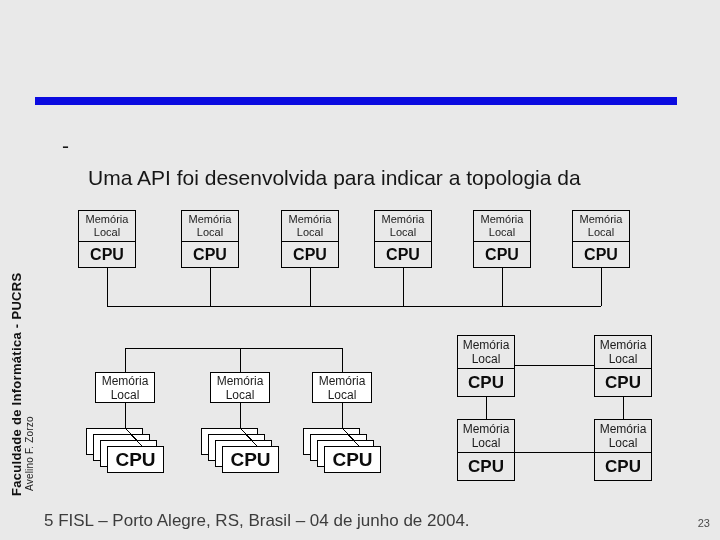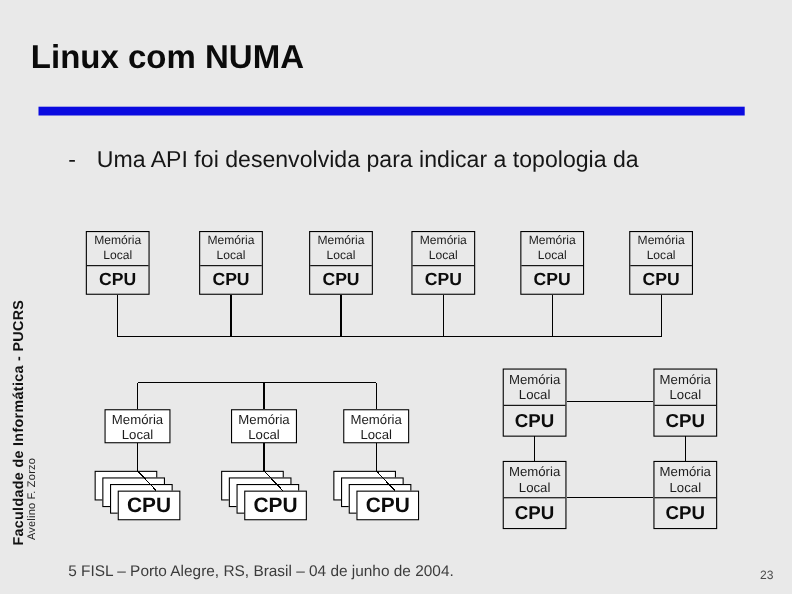--- a/index.html
+++ b/index.html
@@ -30,21 +30,21 @@
     position:absolute;left:28px;top:36px;
     font-size:30px;font-weight:bold;color:#0b0b0b;white-space:nowrap;
   }
   .title-bar{
     position:absolute;left:35px;top:97px;width:642px;height:8px;
     background:var(--accent-bar,#0b0be0);
   }
   .bullet-item{position:absolute;left:62px;top:132px;width:600px;font-size:21px;line-height:28px;color:#161616;}
   .bullet-marker{position:absolute;left:0;top:0;}
   .bullet-lines{position:absolute;left:26px;top:0;width:560px;}
-  .bullet-lines div{white-space:nowrap;}
+  .bullet-lines div{white-space:nowrap;margin-top:32px;}
   
   .node{
     position:absolute;width:58px;height:58px;
     border:1px solid var(--line,#000);
   }
   .node-mem{
     height:31px;border-bottom:1px solid var(--line,#000);
     font-size:11px;line-height:13px;text-align:center;padding-top:2px;color:#1c1c1c;
   }
   .node-cpu{
@@ -63,32 +63,31 @@
   
   .stack-layer{
     position:absolute;width:57px;height:27px;
     border:1px solid var(--line,#000);background:var(--box-fill-white,#fff);
   }
   .stack-front{
     display:flex;align-items:center;justify-content:center;
     font-weight:bold;font-size:19px;color:#0c0c0c;
   }
   .connector-svg{position:absolute;left:0;top:0;width:720px;height:540px;pointer-events:none;}
-  .footer-text{position:absolute;left:62px;top:511px;font-size:14px;color:#3c3c3c;white-space:nowrap;}
-  .page-number{position:absolute;left:684px;top:517px;width:26px;text-align:center;font-size:11px;color:#4a4a4a;}
+  .footer-text{position:absolute;left:44px;top:511px;font-size:17px;color:#3c3c3c;white-space:nowrap;}
+  .page-number{position:absolute;left:684px;top:517px;width:26px;text-align:right;font-size:11px;color:#4a4a4a;}
 </style>
 </head>
 <body>
 
 <div class="slide">
 
   <div class="sidebar-institution">Faculdade de Informática - PUCRS</div>
   <div class="sidebar-author">Avelino F. Zorzo</div>
 
-  <h1 class="page-title">Linux com NUMA</h1>
   <div class="title-bar"></div>
 
   <div class="bullet-item">
     <span class="bullet-marker">-</span>
     <div class="bullet-lines">
       <div>Uma API foi desenvolvida para indicar a topologia da</div>
     </div>
   </div>
 
   <div class="node" style="left:78px;top:210px">

